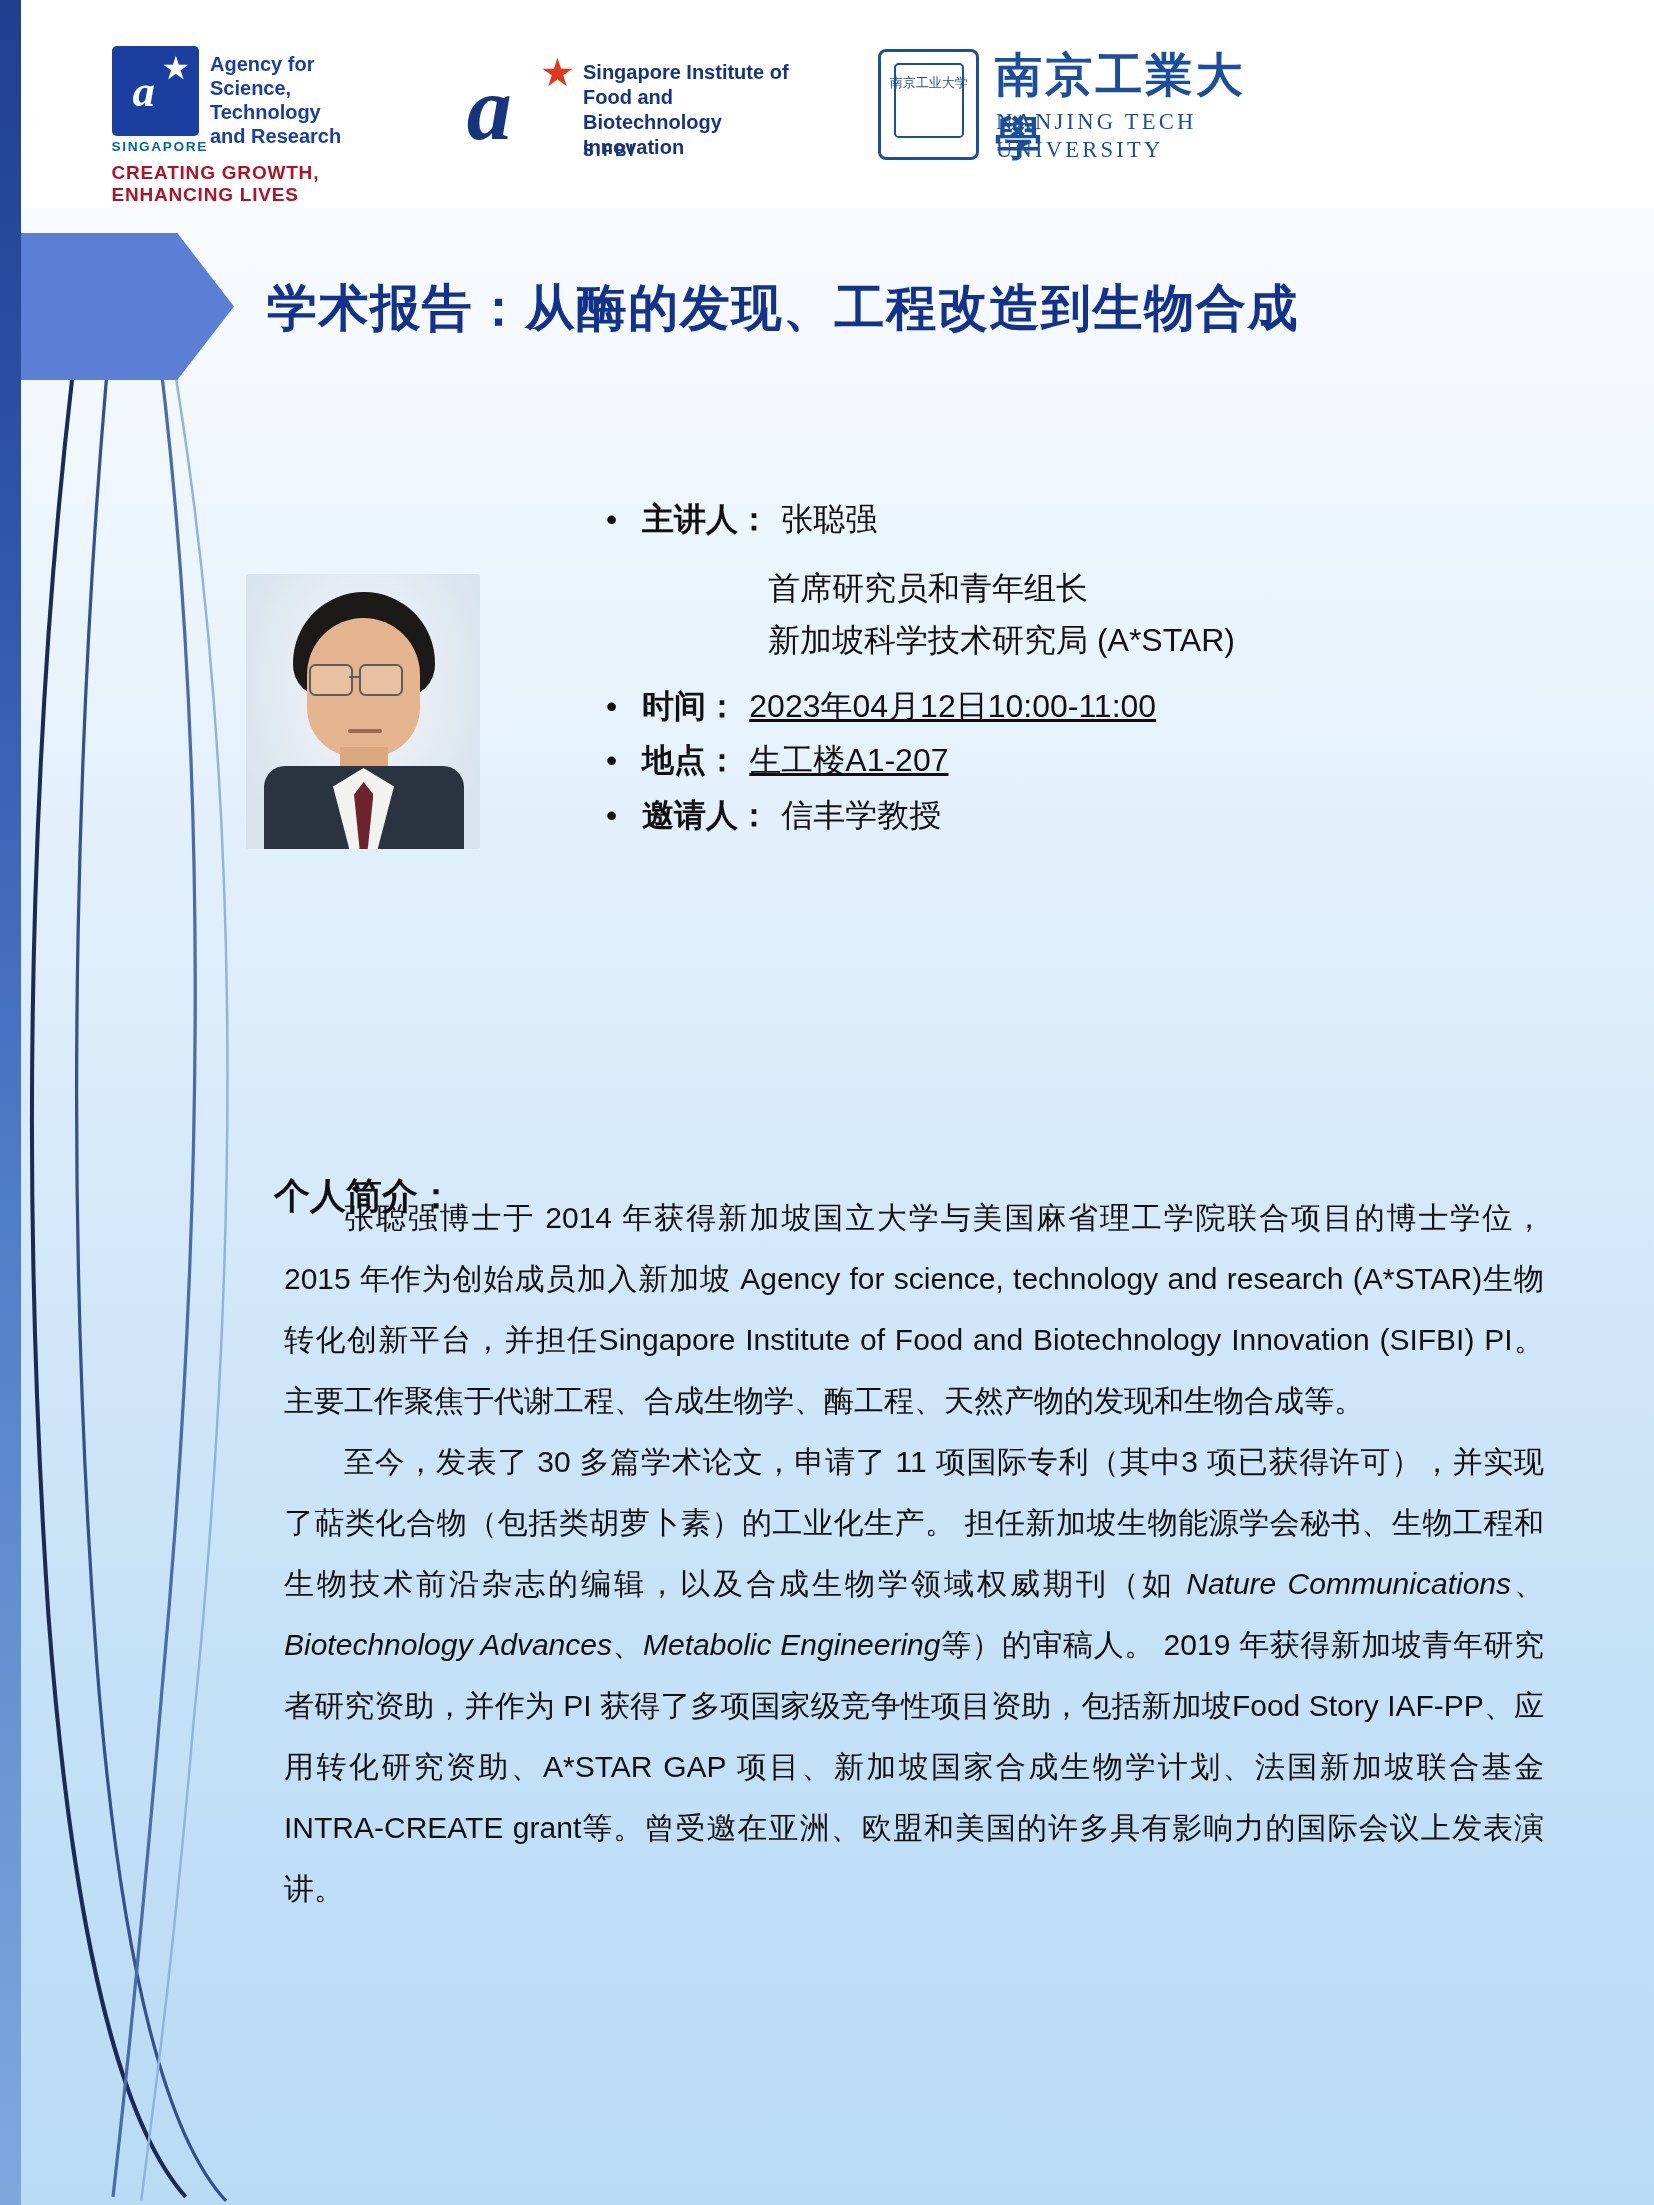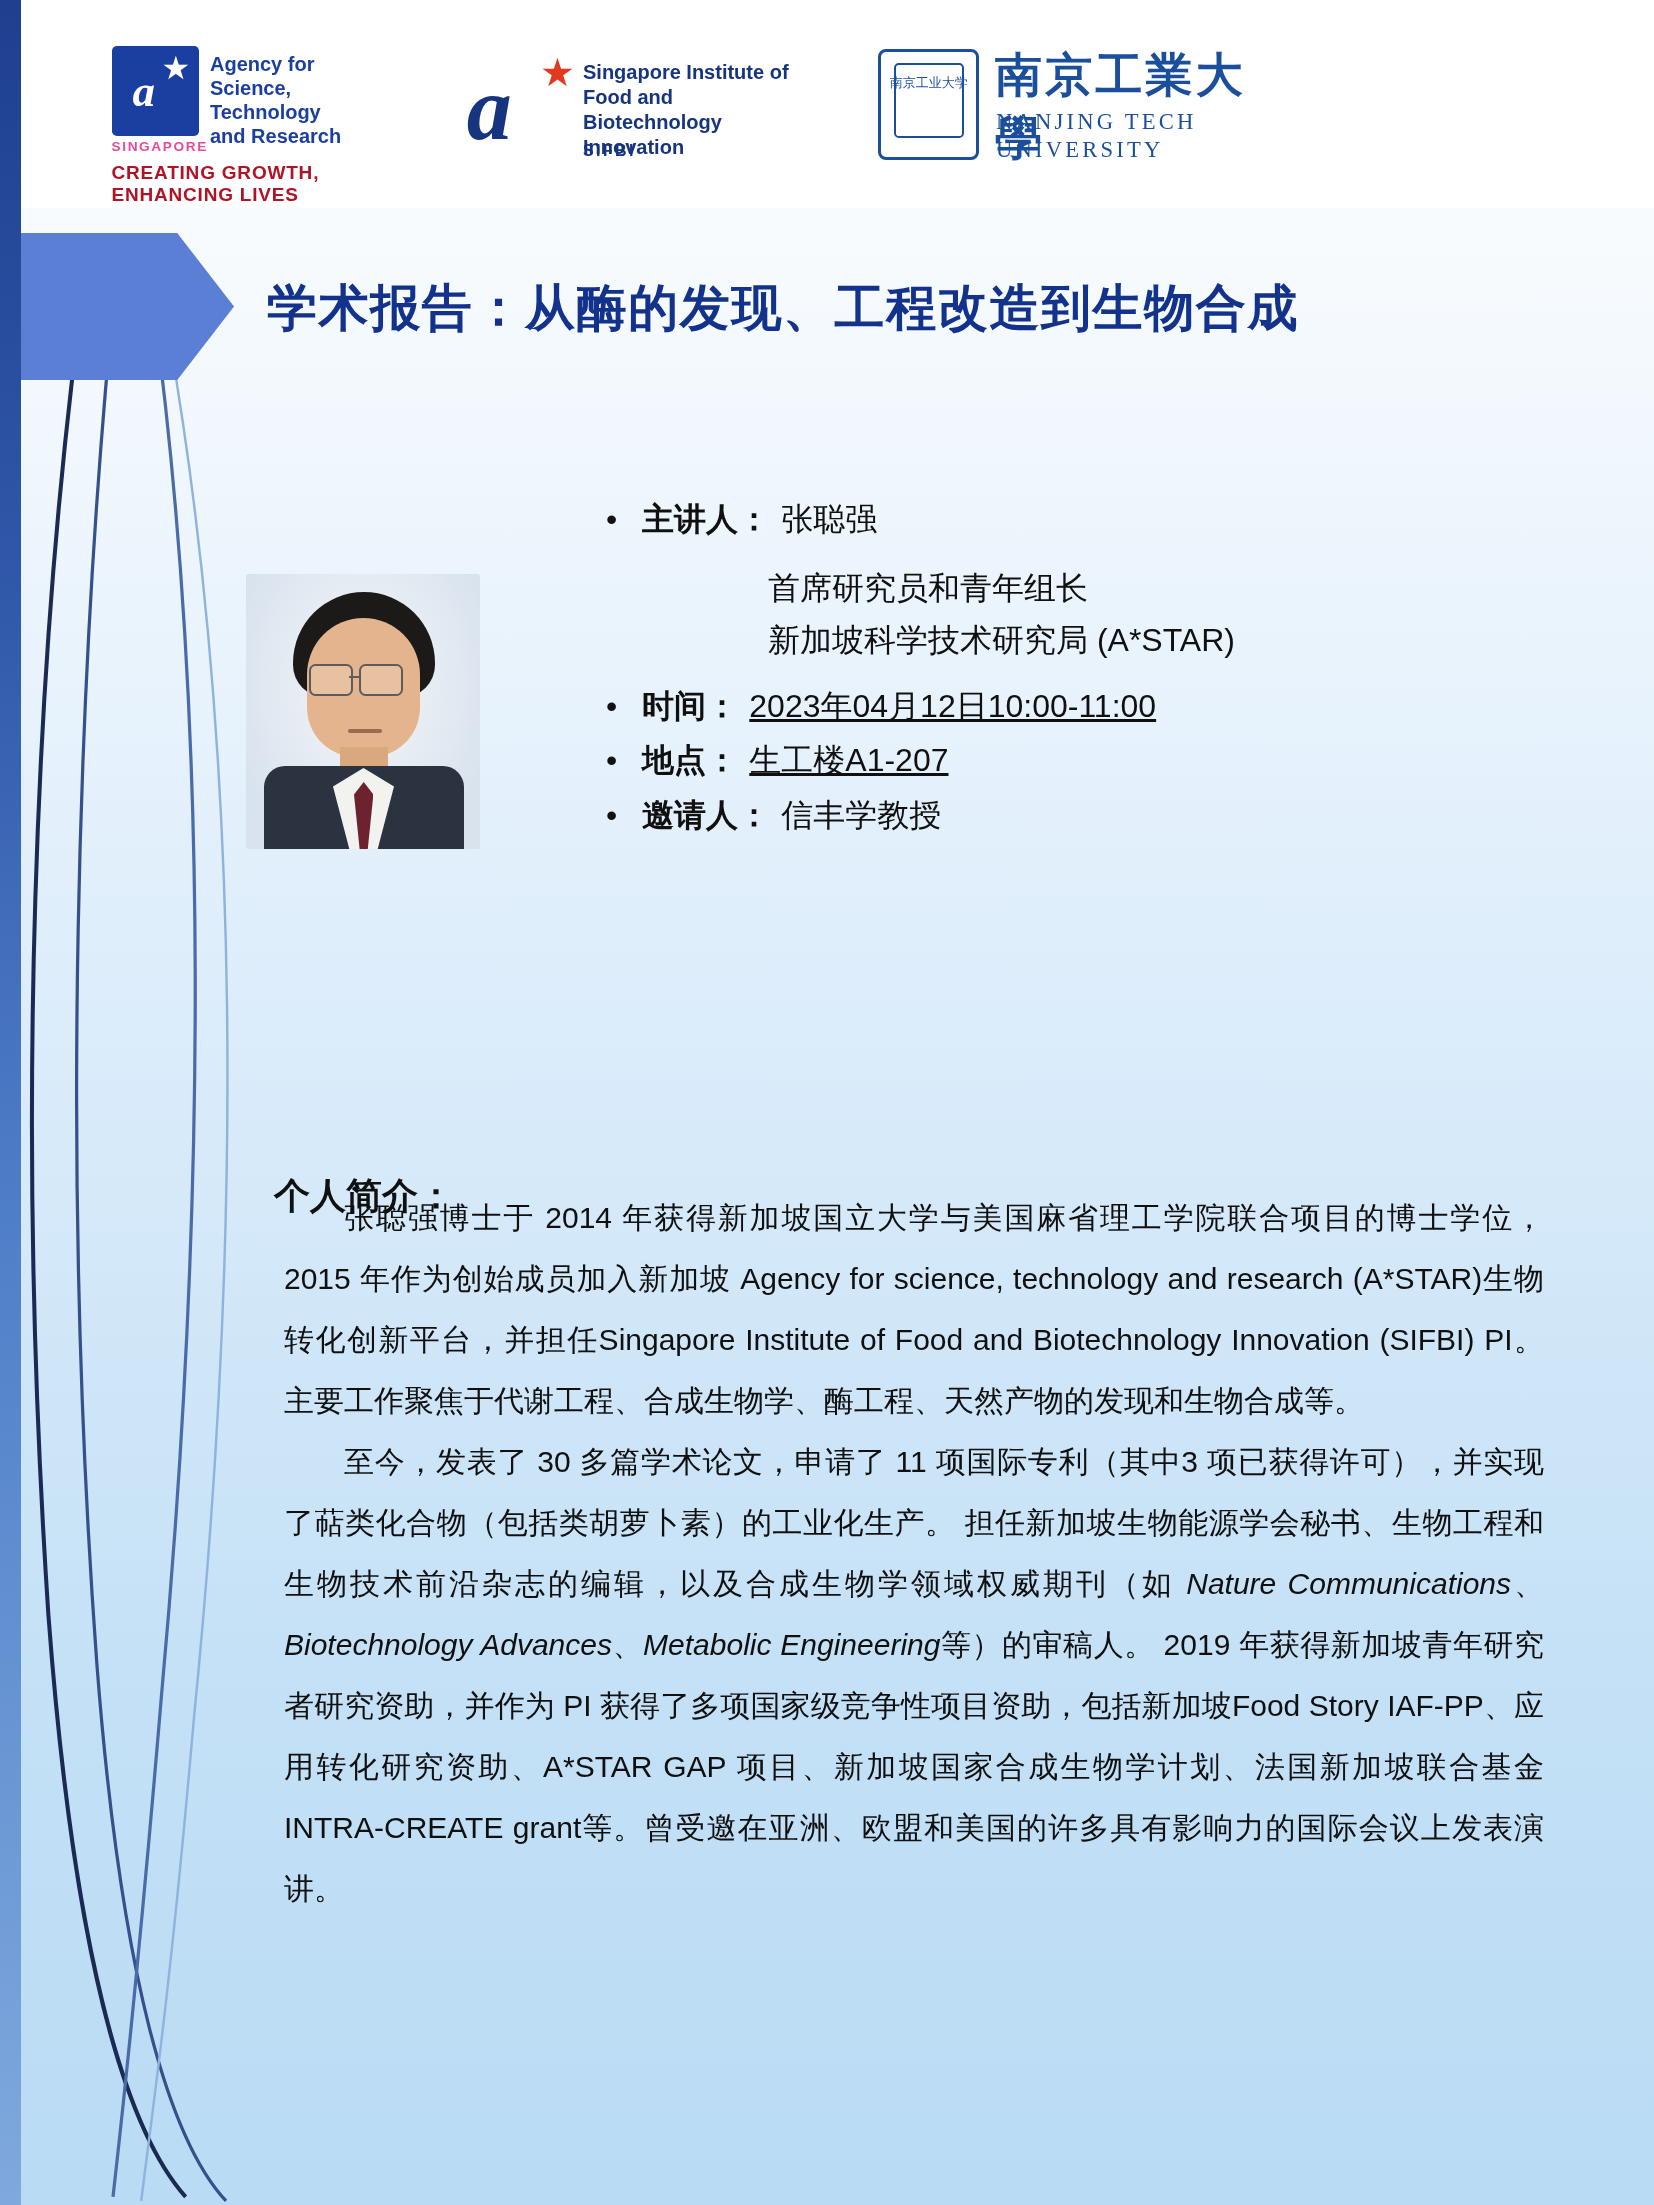--- a/index.html
+++ b/index.html
@@ -62,21 +62,21 @@
     position: absolute; left: 21px; top: 19.4px;
     font-size: 45px; color: #ffffff; font-style: italic; font-weight: bold;
     font-family: "Liberation Serif", serif;
   }
   .astar-mark .star {
     position: absolute; left: 50px; top: 6.5px;
     color: #ffffff; font-size: 32px; line-height: 32px;
   }
   .astar-sg {
     position: absolute; left: 14.5px; top: 100px;
-    font-size: 13.7px; letter-spacing: 1.6px; color: #ec4899; font-weight: bold;
+    font-size: 13.7px; letter-spacing: 1.6px; color: #0369a1; font-weight: bold;
   }
   .astar-text {
     position: absolute; left: 113px; top: 13px;
     font-size: 20px; line-height: 24px; color: #1b3fa0; font-weight: bold;
   }
   .astar-tag {
     position: absolute; left: 14.5px; top: 123px;
     font-size: 19px; letter-spacing: 0.8px; color: #b11226; font-weight: bold;
   }
 

